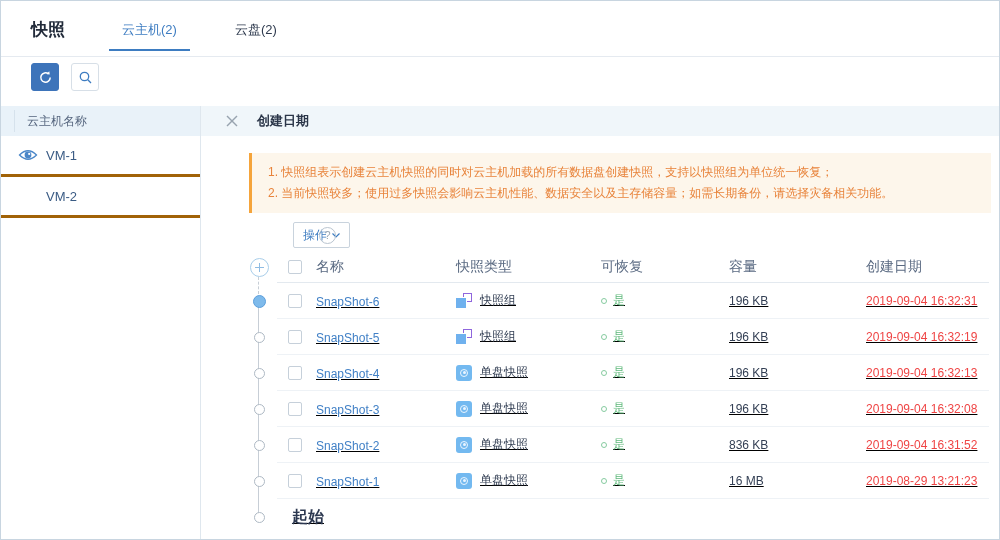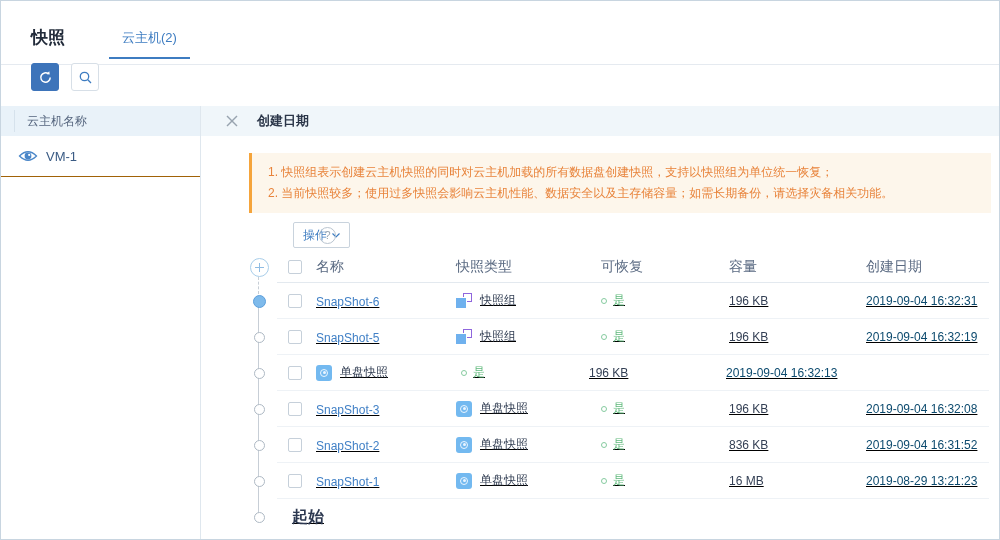--- a/index.html
+++ b/index.html
@@ -1,21 +1,21 @@
 <!DOCTYPE html>
 <html><head>
 <meta charset="utf-8">
 <style>
   * { margin:0; padding:0; box-sizing:border-box; }
   body { font-family:"Liberation Sans","DejaVu Sans",sans-serif; background:#eef1f4; }
   .app { position:relative; width:1000px; height:540px; background:#fff;
          border:1px solid #C8D5E0; overflow:hidden; }
 
   
-  .top-header { position:absolute; left:0; top:16px; right:0; height:48px;
+  .top-header { position:absolute; left:0; top:8px; right:0; height:48px;
                 border-bottom:1px solid #E5EAF0; background:#fff; }
   .page-title { position:absolute; left:30px; top:0; line-height:41px;
                 font-size:17px; font-weight:700; color:#222B3A; }
   .tabs { position:absolute; left:106px; top:0; height:42px; display:flex; }
   .tab { padding:0 15px; margin-right:28px; line-height:41px; font-size:13px;
          color:#2E3A4E; position:relative; cursor:pointer; white-space:nowrap; }
   .tab.active { color:#3D7CC1; }
   .tab.active::after { content:""; position:absolute; left:2px; right:2px; bottom:0;
                        height:2px; background:#3D7CC1; }
 
@@ -26,21 +26,21 @@
   .btn-search  { left:70px; background:#fff; border:1px solid #D7DFE7; }
 
   
   .sidebar { position:absolute; left:0; top:105px; bottom:0; width:200px;
              background:#fff; border-right:1px solid #DFE7EE; }
   .sidebar-header { height:30px; background:#E9F2F9; display:flex; align-items:center;
                     font-size:12px; color:#55657E; padding-left:26px; position:relative; }
   .sidebar-header::before { content:""; position:absolute; left:13px; top:4px; bottom:4px;
                             width:1px; background:#D6E2EC; }
   .vm-item { height:41px; display:flex; align-items:center;
-             border-bottom:1px solid #a16207; cursor:pointer; position:relative; }
+             border-bottom:3px solid #a16207; cursor:pointer; position:relative; }
   .vm-item .eye { position:absolute; left:17px; top:50%; transform:translateY(-50%); }
   .vm-label { margin-left:45px; font-size:13px; color:#3A5B84; }
 
   
   .panel-header { position:absolute; left:200px; top:105px; right:0; height:30px;
                   background:#F0F6FA; display:flex; align-items:center; }
   .close-x { margin-left:24px; width:14px; height:14px; cursor:pointer; display:flex; }
   .panel-title { margin-left:18px; font-size:13px; font-weight:700; color:#2B3649; }
 
   
@@ -70,21 +70,21 @@
              justify-content:center; position:relative; }
   .row-content { flex:1; display:flex; align-items:center; min-width:0; }
   .t-header .row-content { border-bottom:1px solid #E3E9EF; }
   .t-row .row-content { border-bottom:1px solid #EEF2F6;text-decoration:underline; }
   .t-row.origin .row-content { border-bottom:none; }
   .c-check { width:39px; flex:none; display:flex; }
   .c-name  { width:140px; flex:none; }
   .c-type  { width:145px; flex:none; display:flex; align-items:center; gap:8px; }
   .c-recover { width:128px; flex:none; display:flex; align-items:center; gap:6px; }
   .c-size  { width:137px; flex:none; font-size:12px; color:#333F54; }
-  .c-date  { flex:1; font-size:12px; color:#0c4a6e; }
+  .c-date  { flex:1; font-size:12px; color:#ef4444; }
   .hcol { font-size:14px; color:#5A6A82; }
   .checkbox { width:14px; height:14px; margin-left:11px; background:#fff;
               border:1px solid #C6D0DA; border-radius:2px; cursor:pointer; }
   .name-link { font-size:12px; color:#4180C6; cursor:pointer; text-decoration:none; }
   .type-label { font-size:12px; color:#333F54; }
   .green-dot { width:6px; height:6px; border-radius:50%; border:1px solid #86CBA0; }
   .green-label { font-size:12px; color:#5FB97B; }
   .origin-label { margin-left:15px; font-size:16px; font-weight:700; color:#2C3850; }
 
   
@@ -111,20 +111,21 @@
 </style>
 </head>
 <body>
 
 <div class="app">
 
   <div class="top-header">
     <div class="page-title">快照</div>
     <div class="tabs">
       <div class="tab active">云主机(2)</div>
+      <div class="tab">云盘(2)</div>
     </div>
   </div>
 
   <div class="btn-sq btn-refresh">
     <span style="display:flex;">
       <svg width="15" height="15" viewBox="0 0 15 15">
         <path d="M12.2 7.5a4.7 4.7 0 1 1-1.7-3.6" fill="none" stroke="#fff" stroke-width="1.5"></path>
         <path d="M11.3 1.2 11.7 4.6 8.4 4.0 Z" fill="#fff"></path>
       </svg>
     </span>
@@ -145,20 +146,23 @@
     <div class="vm-item">
       <span class="eye" style="display:flex;">
         <svg width="20" height="14" viewBox="0 0 20 14">
           <path d="M1.5 7 Q10 -1.5 18.5 7 Q10 15.5 1.5 7 Z" fill="#fff" stroke="#4A86C8" stroke-width="1.3"></path>
           <circle cx="10" cy="7" r="3.4" fill="#4A86C8"></circle>
           <circle cx="11.2" cy="5.9" r="1.1" fill="#fff"></circle>
         </svg>
       </span>
       <span class="vm-label">VM-1</span>
     </div>
+    <div class="vm-item">
+      <span class="vm-label">VM-2</span>
+    </div>
   </div>
 
   <div class="panel-header">
     <span class="close-x">
       <svg width="14" height="14" viewBox="0 0 14 14">
         <line x1="2" y1="2" x2="12" y2="12" stroke="#98A3AF" stroke-width="1.4"></line>
         <line x1="12" y1="2" x2="2" y2="12" stroke="#98A3AF" stroke-width="1.4"></line>
       </svg>
     </span>
     <span class="panel-title">创建日期</span>
@@ -251,20 +255,21 @@
     </div>
   </div>
         <div class="t-row">
     <div class="tl-cell">
             <span class="dot dot-normal"></span>
           </div>
     <div class="row-content">
       <div class="c-check">
               <span class="checkbox"></span>
             </div>
+      <div class="c-name"><a class="name-link">SnapShot-4</a></div>
       <div class="c-type">
 
         <span class="type-icon single-icon">
           <span class="ring">
                   <span class="dotc"></span>
                 </span>
         </span>
         <span class="type-label">单盘快照</span>
       </div>
       <div class="c-recover">

